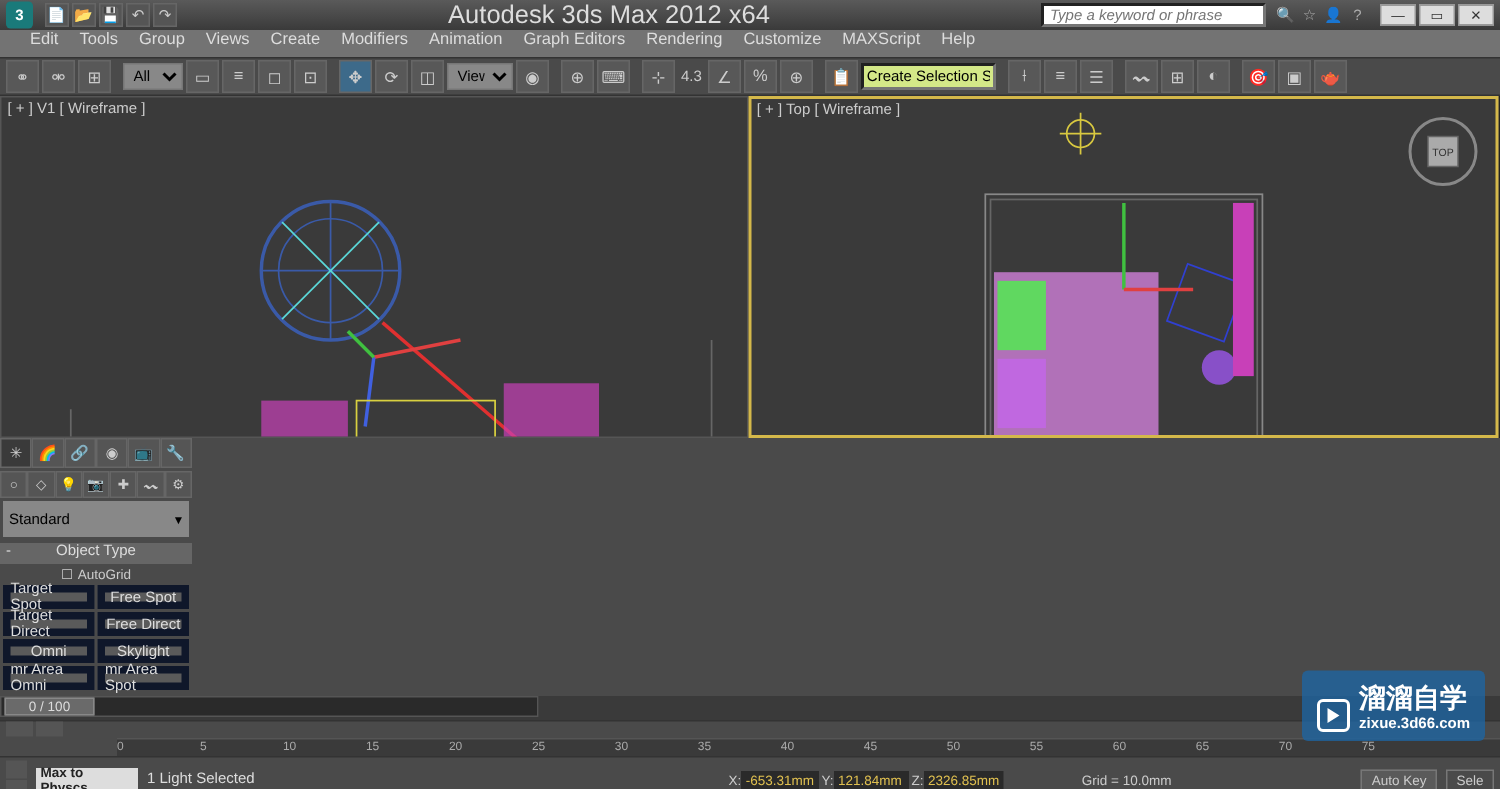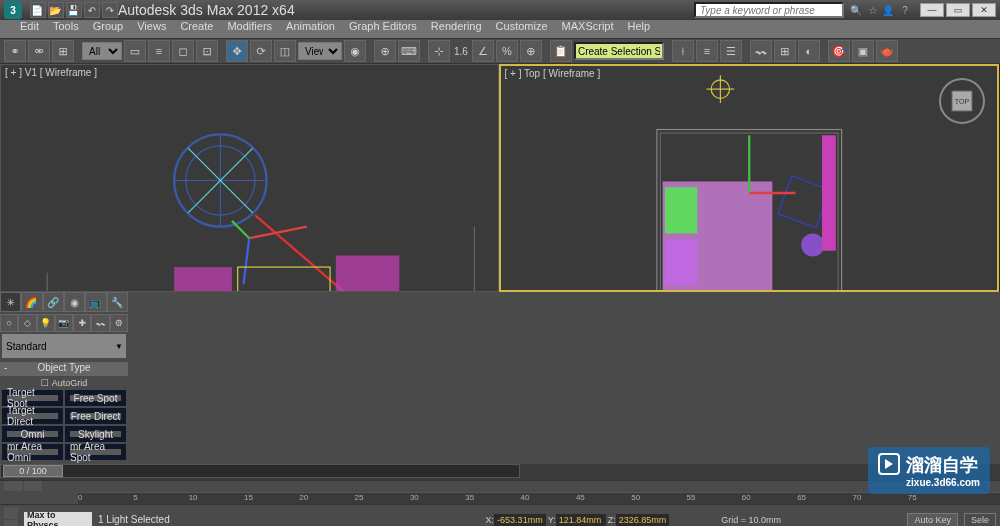--- a/index.html
+++ b/index.html
@@ -1,21 +1,21 @@
 <!DOCTYPE html>
 <html><head>
 <meta charset="utf-8">
 <style>
 * { box-sizing: border-box; margin: 0; padding: 0; }
 body { width: 1000px; height: 526px; background: #4a4a4a; font-family: Arial, sans-serif; font-size: 10px; color: #ccc; overflow: hidden; position: relative; }
 .titlebar { height: 20px; background: linear-gradient(#5a5a5a,#3a3a3a); display: flex; align-items: center; padding: 0 4px; }
 .titlebar .logo { width: 18px; height: 18px; background: #1a7a7a; border-radius: 3px; margin-right: 8px; display:flex; align-items:center; justify-content:center; color:#fff; font-weight:bold;}
 .titlebar .qat { display: flex; gap: 2px; }
 .titlebar .qat .btn { width: 16px; height: 16px; background: #555; border: 1px solid #666; display:flex; align-items:center; justify-content:center; }
-.titlebar .title { flex: 1; color: #ddd; font-size: 14px; }
+.titlebar .title { flex: 1; text-align: center; color: #ddd; font-size: 17px; }
 .titlebar .search { width: 150px; height: 16px; background: #fff; color:#888; padding: 0 4px; font-size:10px; font-style:italic; }
 .titlebar .ricons { display:flex; gap:2px; margin-left:6px;}
 .titlebar .ricons .ic { width:14px; height:14px; color:#aaa; display:flex; align-items:center; justify-content:center;}
 .titlebar .winbtns { display:flex; margin-left:8px; gap:2px;}
 .titlebar .winbtns .wb { width:24px; height:14px; background:#ddd; border:1px solid #999; color:#333; display:flex; align-items:center; justify-content:center; font-size:9px;}
 .menubar { height: 18px; background: #737373; display: flex; padding: 0 20px; gap: 14px; color: #ddd; font-size: 11px; }
 .menubar .mi { cursor: default; }
 .toolbar { height: 26px; background: #4a4a4a; border-top:1px solid #333; border-bottom:1px solid #333; display: flex; align-items: center; padding: 0 4px; gap: 2px; }
 .toolbar .tb { width: 22px; height: 22px; background: #585858; border: 1px solid #666; display:flex; align-items:center; justify-content:center; color:#ccc; font-size:11px;}
 .toolbar .tb.hl { background:#3d6a8a; }
@@ -39,38 +39,38 @@
 .cmdpanel .rollout { margin:2px 0;}
 .cmdpanel .rhdr { background:#666; height:14px; text-align:center; font-size:10px; color:#ddd; position:relative;}
 .cmdpanel .rhdr::before{content:"-"; position:absolute; left:4px;}
 .cmdpanel .rbody { background:#4a4a4a; padding:2px; display:flex; flex-direction:column; gap:2px;}
 .cmdpanel .chk { display:flex; align-items:center; justify-content:center; gap:3px; font-size:9px;}
 .cmdpanel .row2 { display:flex; gap:2px;}
 .cmdpanel .btn2 { flex:1; height:16px; background:#5a5a5a; border:5px solid #0f172a; font-size:10px; display:flex; align-items:center; justify-content:center; color:#ddd;}
 .cmdpanel .namefield { display:flex; margin:2px; gap:2px; align-items:center;}
 .cmdpanel .namefield input { flex:1; height:14px; background:#888; border:1px solid #555; color:#000; font-size:10px; padding:0 2px;}
 .timebar { height: 16px; background:#3a3a3a; display:flex; }
-.timebar .slider { width:520px; height:14px; background:#2a2a2a; border:1px solid #555; position:relative;}
+.timebar .slider { width:359px; height:14px; background:#2a2a2a; border:1px solid #555; position:relative;}
 .timebar .slider .thumb { position:absolute; left:2px; top:0; width:60px; height:12px; background:#6a6a6a; border:1px solid #888; color:#ddd; font-size:9px; text-align:center;}
 .statusbar { height: 12px; background:#4a4a4a; border-top:1px solid #333; position:relative;}
 .ruler { height:12px; background:#3a3a3a; border-top:1px solid #555; position:relative; margin-left:78px;}
 .ruler .tick { position:absolute; top:0; font-size:8px; color:#aaa;}
 .bottom { height:30px; background:#4a4a4a; display:flex; align-items:center; padding:0 4px; gap:6px; border-top:1px solid #333;}
 .bottom .minibtns { display:flex; flex-direction:column; gap:1px;}
 .bottom .minibtns .mb{width:14px; height:12px; background:#555;}
 .bottom .tab { width:68px; height:16px; background:#ddd; color:#222; font-size:9px; display:flex; align-items:center; padding:0 3px;font-weight:bold;}
 .bottom .status { font-size:10px; color:#ddd;}
 .bottom .coords { display:flex; gap:2px; font-size:9px;}
 .bottom .coords .c { display:flex; align-items:center;}
 .bottom .coords .c span{color:#ccc;}
 .bottom .coords .c .v{ background:#2a2a2a; padding:1px 3px; color:#e0c050; min-width:50px;}
 .bottom .grid { font-size:9px; color:#ccc;margin-left:46px;}
 .bottom .autokey { background:#5a5a5a; padding:1px 6px; font-size:9px; border:1px solid #777;}
 .vcube { position:absolute; top:10px; right:10px; width:50px; height:50px; }
-.watermark { position:absolute; right:10px; bottom:32px; color:#fff; font-size:18px; font-weight:bold; z-index:50; background:rgba(30,100,160,.8); padding:6px 10px; border-radius:4px; display:flex; align-items:flex-start; gap:6px;}
+.watermark { position:absolute; right:10px; bottom:32px; color:#fff; font-size:18px; font-weight:bold; z-index:50; background:rgba(30,100,160,.8); padding:6px 10px; border-radius:4px; display:flex; align-items:flex-end; gap:6px;}
 .watermark .sub { font-size:10px; display:block; font-weight:bold;}
 .playicon{width:22px;height:22px;border:2px solid #fff;border-radius:4px;display:flex;align-items:center;justify-content:center;}
 .playicon::before{content:"";border-left:8px solid #fff;border-top:5px solid transparent;border-bottom:5px solid transparent;}
 svg { display:block;}
 </style>
 </head>
 <body>
 
 <div class="titlebar">
   <div class="logo">3</div>
@@ -125,21 +125,21 @@
   <div class="tb hl">✥</div>
   <div class="tb">⟳</div>
   <div class="tb">◫</div>
   <select class="sel" style="width:44px"><option>View</option></select>
   <div class="tb">◉</div>
   <div class="sep"></div>
   <div class="tb">⊕</div>
   <div class="tb">⌨</div>
   <div class="sep"></div>
   <div class="tb">⊹</div>
-  <span class="txt">1.6</span>
+  <span class="txt">4.3</span>
   <div class="tb">∠</div>
   <div class="tb">%</div>
   <div class="tb">⊕</div>
   <div class="sep"></div>
   <div class="tb">📋</div>
   <input class="sel" style="width: 90px; background: rgb(212, 232, 136);" value="Create Selection Se">
   <div class="sep"></div>
   <div class="tb">⟊</div>
   <div class="tb">≡</div>
   <div class="tb">☰</div>

